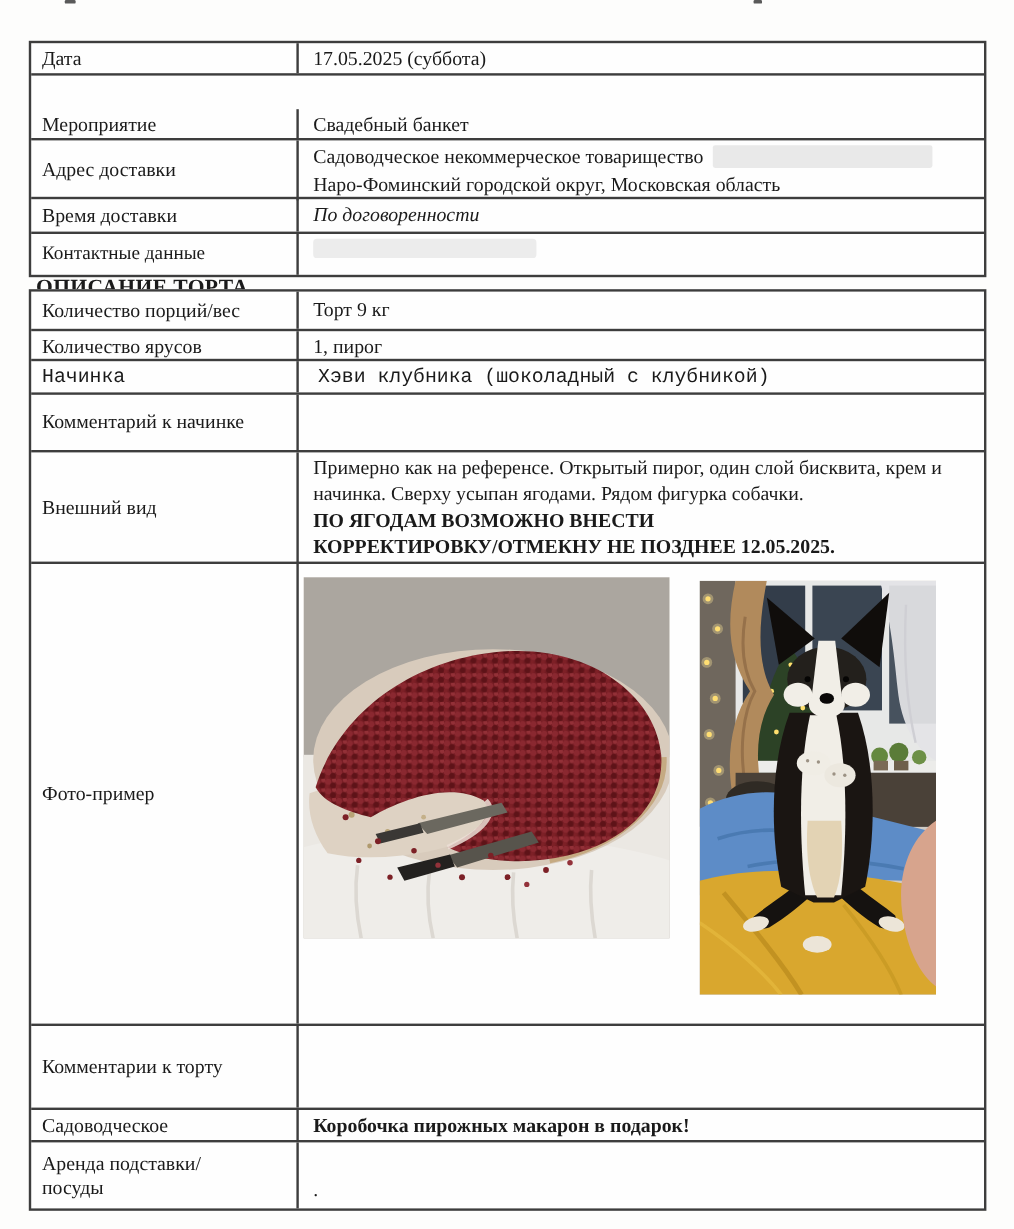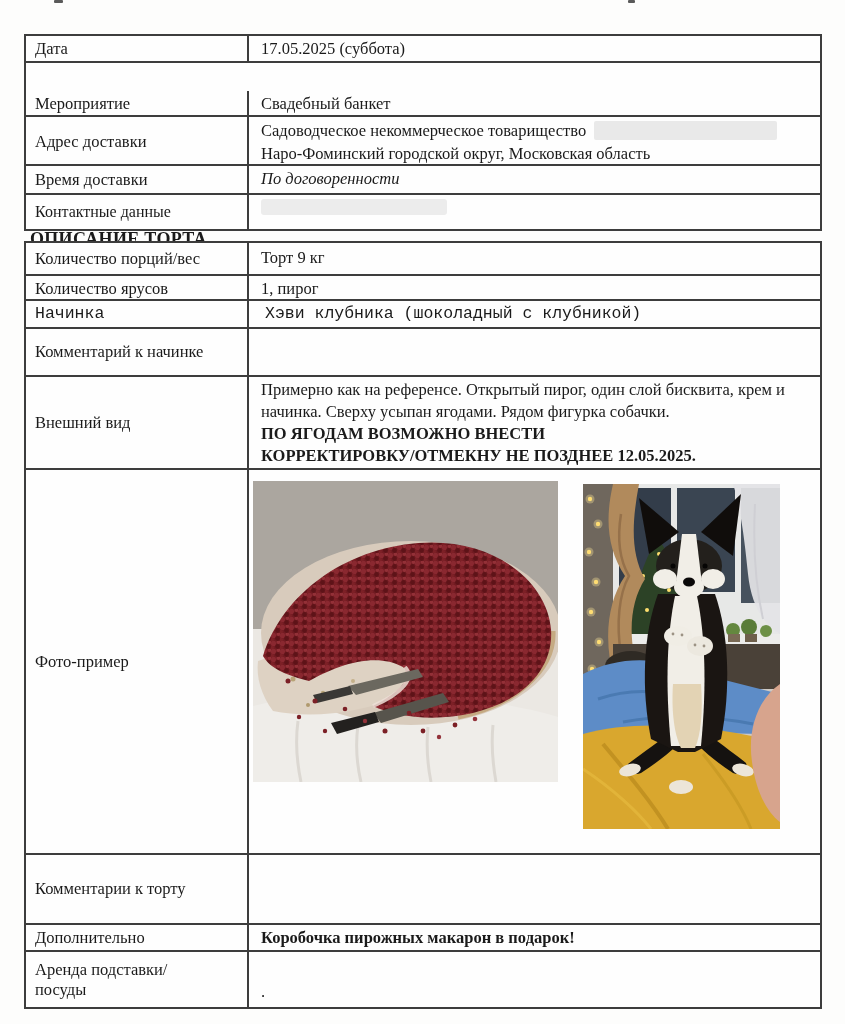--- a/index.html
+++ b/index.html
@@ -265,21 +265,21 @@
       </div>
 
     </div>
   </div>
 
   <div class="row" style="height:70px;">
     <div class="lc">Комментарии к торту</div>
     <div class="vc"></div>
   </div>
   <div class="row" style="height:27px;">
-    <div class="lc">Дополнительно</div>
+    <div class="lc">Садоводческое</div>
     <div class="vc">
         <span class="bold">Коробочка пирожных макарон в подарок!</span>
       </div>
   </div>
   <div class="row" style="height:55px;">
     <div class="lc">
         <span class="narrow-label">Аренда подставки/посуды</span>
       </div>
     <div class="vc dot-value">
         <span>.</span>

